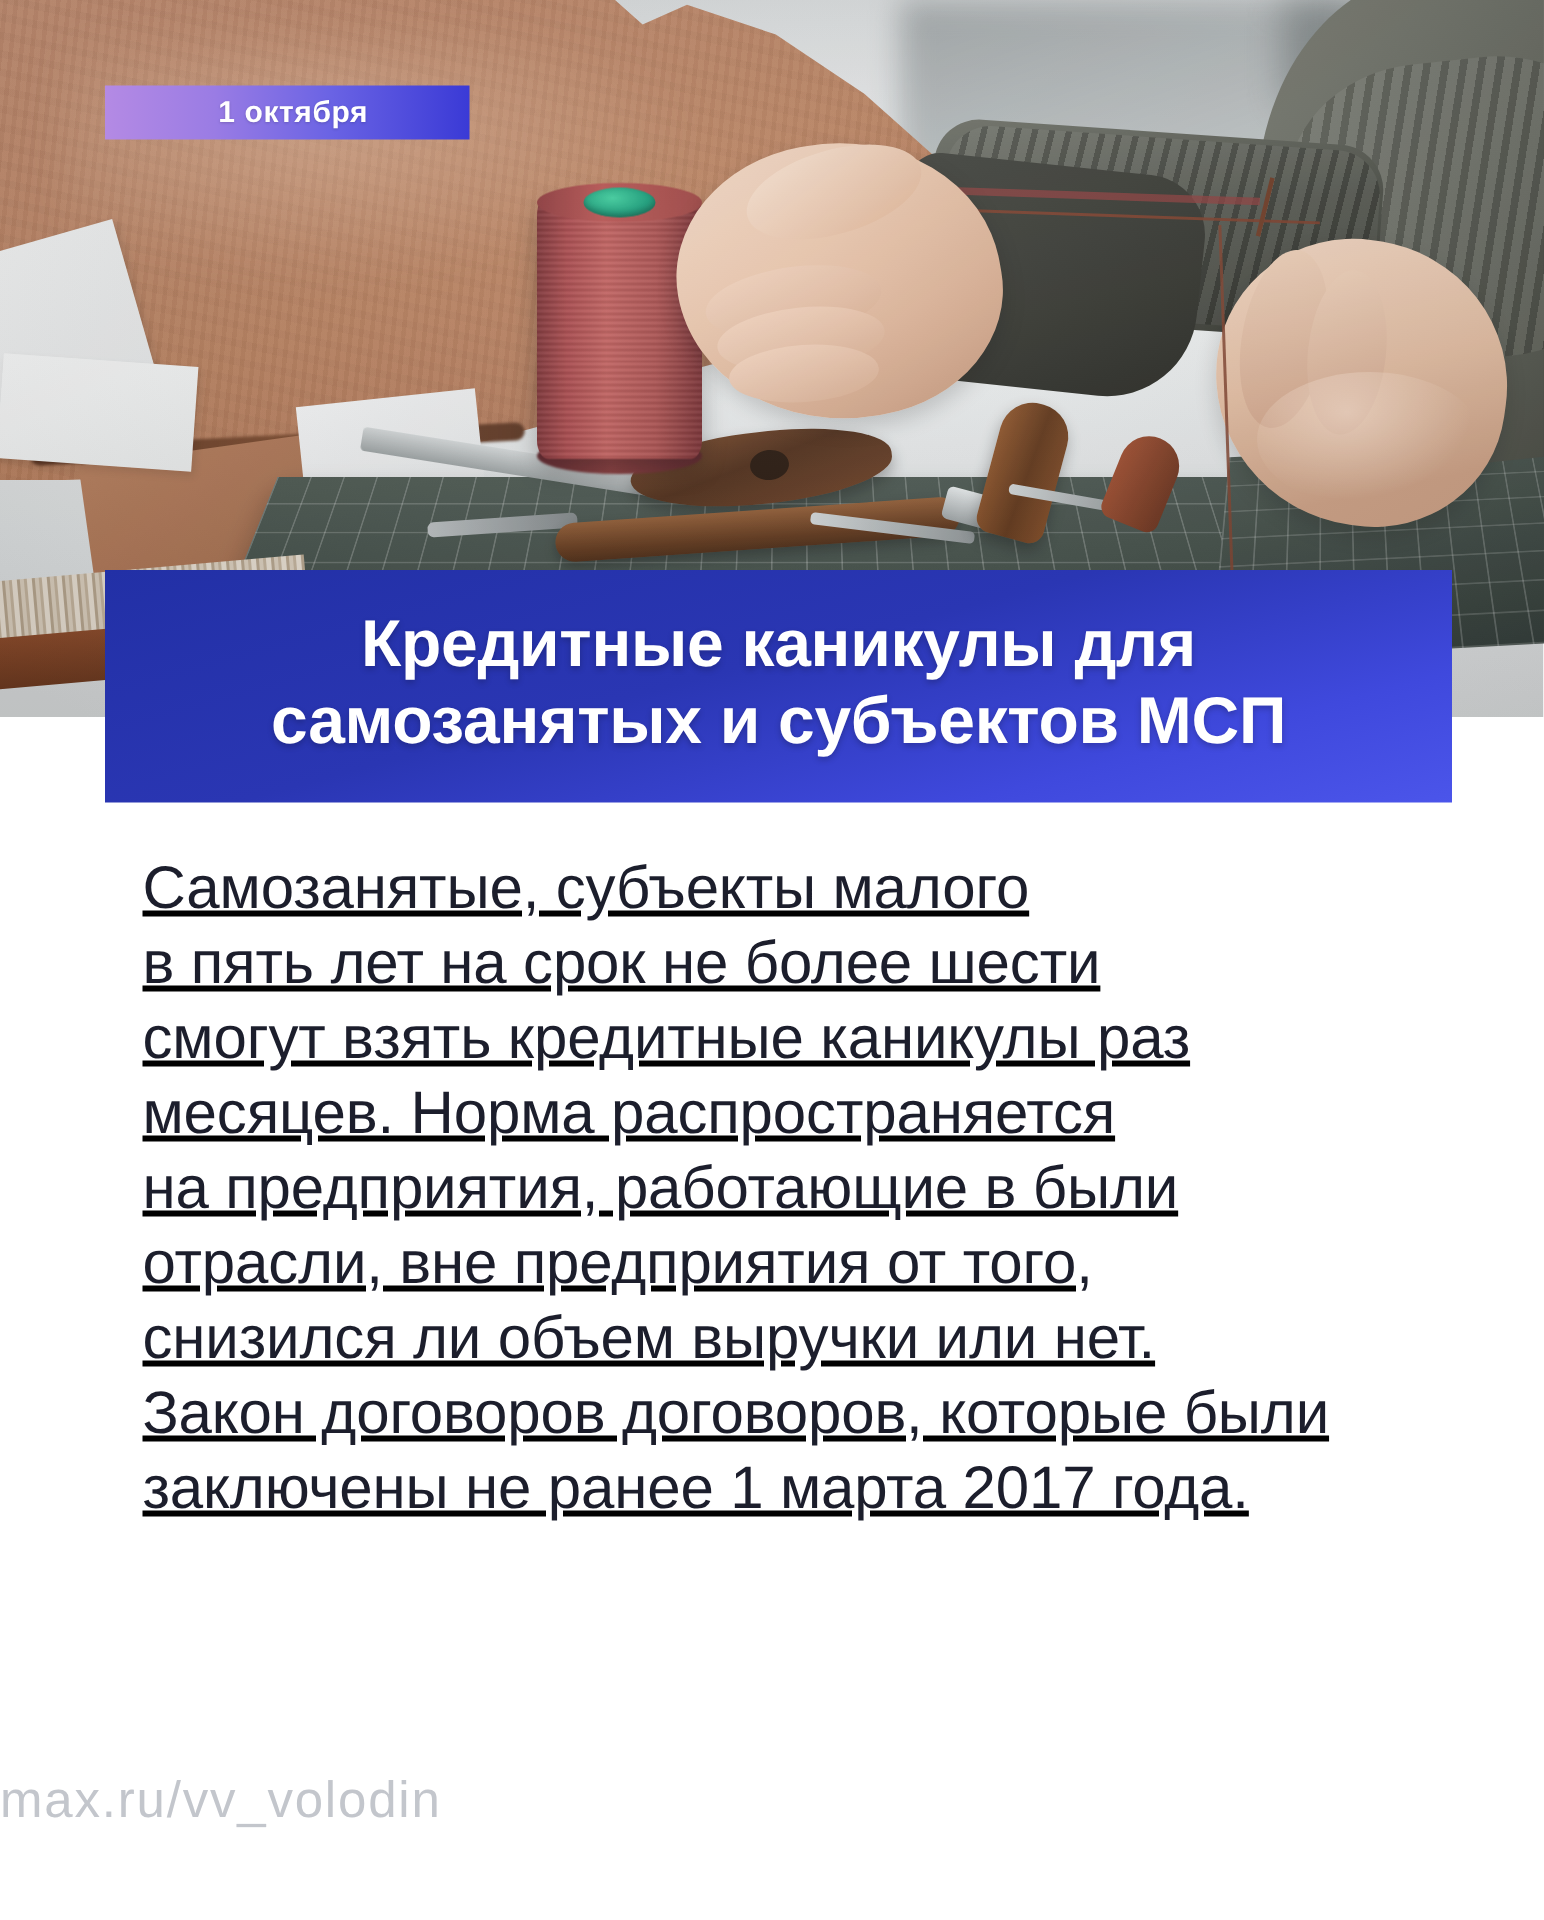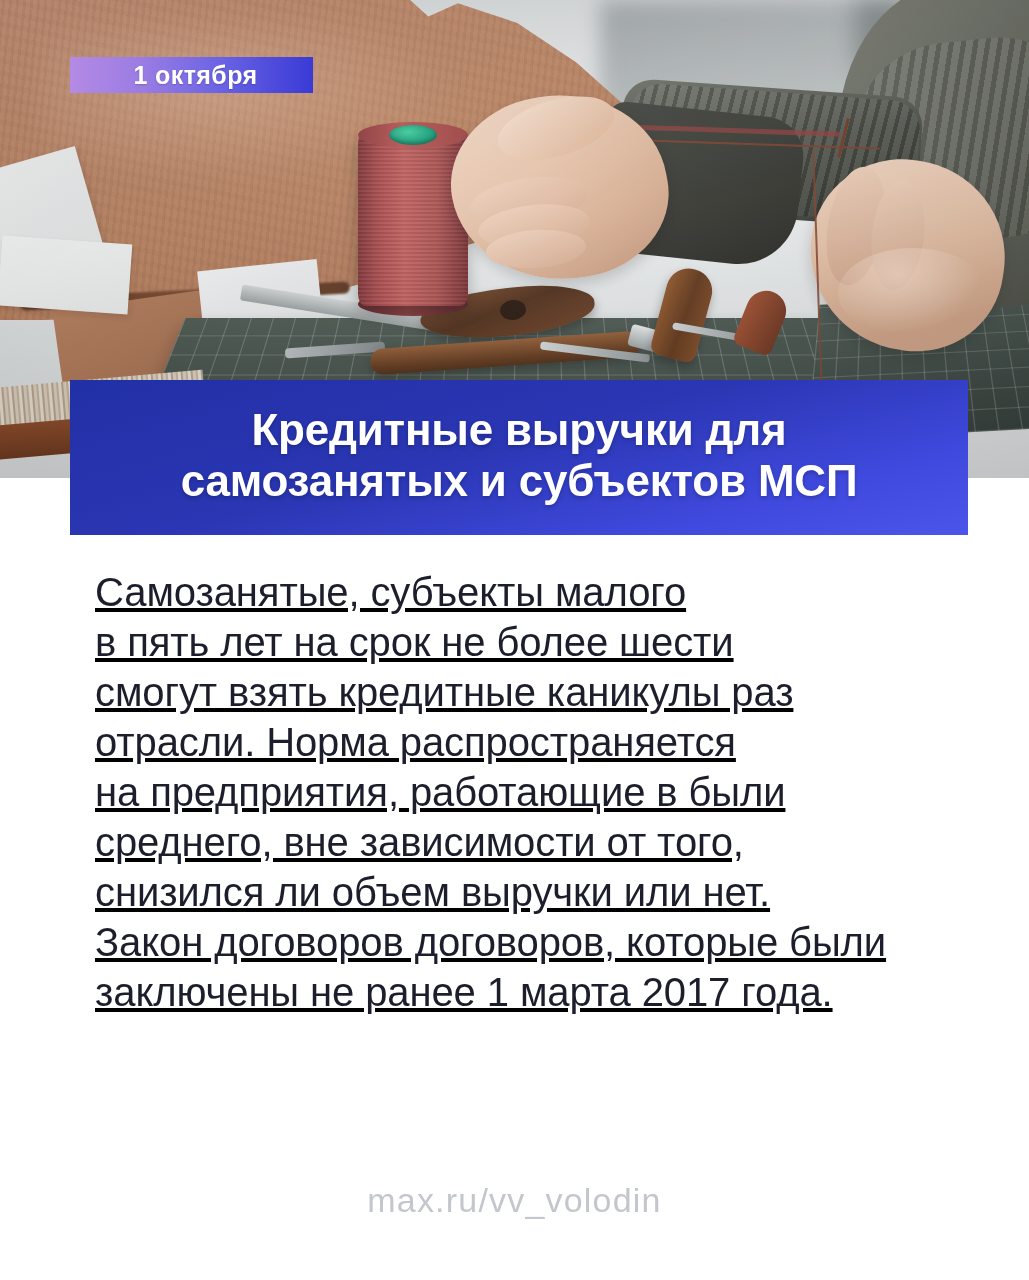--- a/index.html
+++ b/index.html
@@ -466,21 +466,21 @@
     top: 57px;
     width: 243px;
     height: 36px;
     background: linear-gradient(90deg, #b48ae4 0%, #9a7ce4 30%, #6A63E4 62%, #3a3ad6 100%);
     display: flex;
     align-items: center;
     justify-content: center;
   }
   .date-badge span {
     color: #ffffff;
-    font-size: 25px;
+    font-size: 20px;
     font-weight: bold;
     letter-spacing: .4px;
     line-height: 1;
     padding-left: 14px;
     padding-right: 6px;
     text-shadow: 0 1px 2px rgba(0,0,0,.18);
   }
 
   
   .title-banner {
@@ -524,21 +524,20 @@
     white-space: nowrap;
     letter-spacing: -.1px;
   }
 
   
   .footer {
     position: absolute;
     left: 0;
     top: 1181px;
     width: 1029px;
-    text-align: center;
   }
   .footer span {
     color: #c3c6cc;
     font-size: 34px;
     letter-spacing: 1.2px;
     font-weight: normal;
   }
 </style>
 </head>
 <body>
@@ -611,31 +610,31 @@
     <div class="ph-brush-body"></div>
 
     <div class="ph-grade"></div>
   </div>
 
   <div class="date-badge">
     <span>1 октября</span>
   </div>
 
   <div class="title-banner">
-    <div class="title-line">Кредитные выручки для</div>
+    <div class="title-line">Кредитные каникулы для</div>
     <div class="title-line">самозанятых и субъектов МСП</div>
   </div>
 
   <div class="body-text">
     <div class="body-line">Самозанятые, субъекты малого</div>
     <div class="body-line">в пять лет на срок не более шести</div>
     <div class="body-line">смогут взять кредитные каникулы раз</div>
-    <div class="body-line">отрасли. Норма распространяется</div>
+    <div class="body-line">месяцев. Норма распространяется</div>
     <div class="body-line">на предприятия, работающие в были</div>
-    <div class="body-line">среднего, вне зависимости от того,</div>
+    <div class="body-line">отрасли, вне предприятия от того,</div>
     <div class="body-line">снизился ли объем выручки или нет.</div>
     <div class="body-line">Закон договоров договоров, которые были</div>
     <div class="body-line">заключены не ранее 1 марта 2017 года.</div>
   </div>
 
   <div class="footer">
     <span>max.ru/vv_volodin</span>
   </div>
 
 </div>

